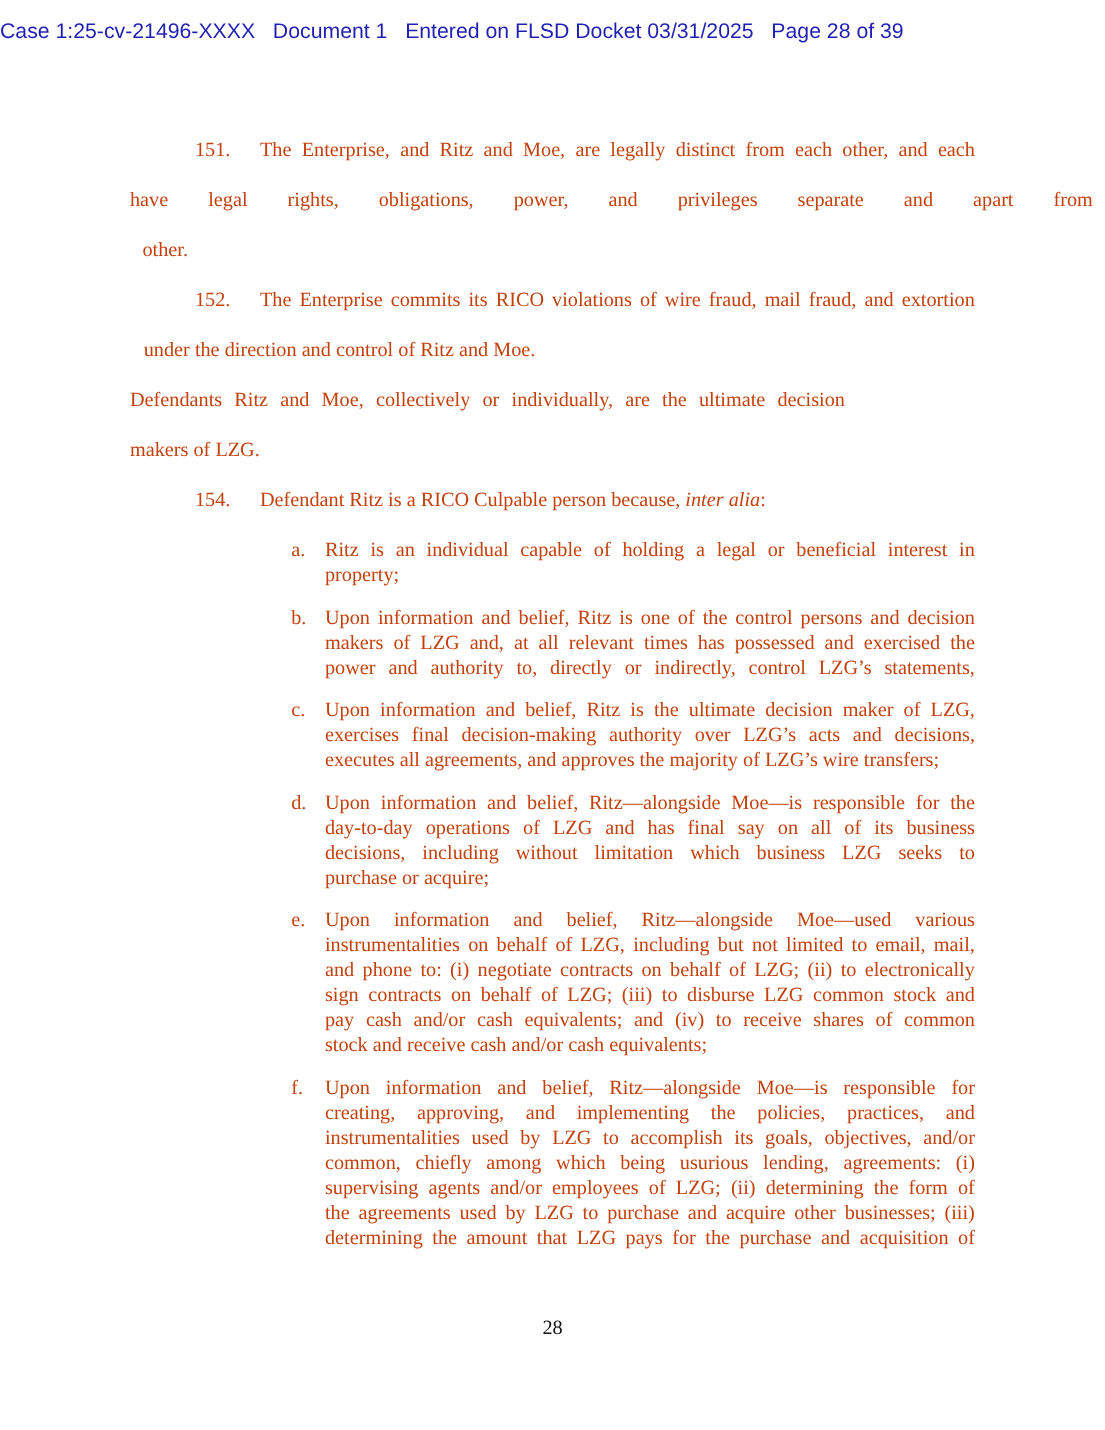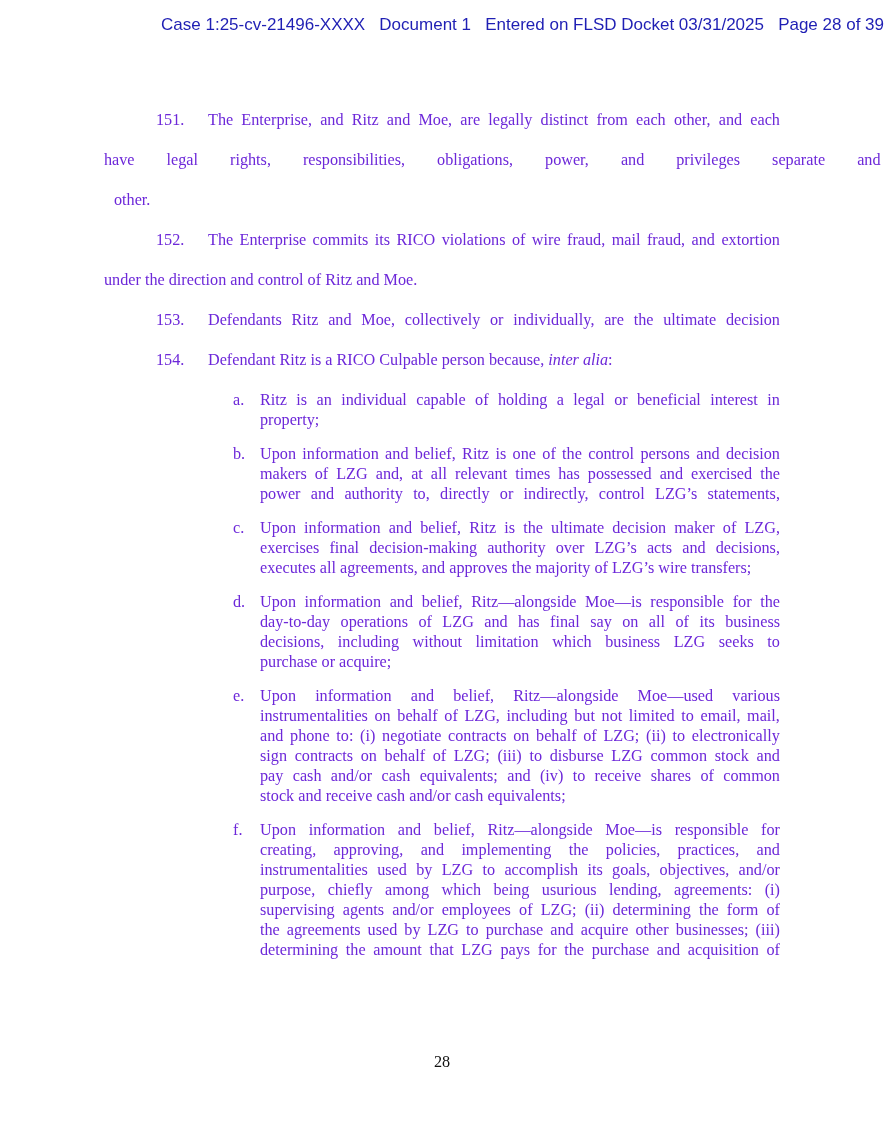--- a/index.html
+++ b/index.html
@@ -1,26 +1,26 @@
 <!DOCTYPE html>
 <html><head>
 <meta charset="utf-8">
 <style>
   html, body { margin: 0; padding: 0; background: #ffffff; }
   body { width: 884px; height: 1144px; position: relative; overflow: hidden; }
   .header {
     position: absolute; top: 15px; left: 0; width: 884px;
-    text-align: right;
+    text-align: left;
     font-family: "Liberation Sans", sans-serif;
     font-size: 17px; color: #1f1fb4;
     white-space: pre;
   }
   .page {
     position: absolute; left: 104px; top: 100px; width: 676px;
-    font-family: "Liberation Serif", serif; font-size: 16.2px; color: #6d28d9;
+    font-family: "Liberation Serif", serif; font-size: 16.2px; color: #c2410c;
   }
   .para {
     line-height: 40px; text-align: justify; margin: 0;
   }
   .para .num { display: inline-block; width: 104px; padding-left: 52px; box-sizing: border-box; }
   .sublist { margin-top: 10px; }
   .subitem {
     position: relative; padding-left: 156px; margin-bottom: 14px;
     line-height: 20px;
   }
@@ -60,21 +60,20 @@
             <span>from</span>
             <span>each</span>
             <span>other,</span>
             <span>and</span>
             <span>each</span>
           </span></div>
         <div class="para" style="height: 40px; white-space: nowrap;"><span style="display: inline-flex; justify-content: space-between; width: 676px; gap: 32px;">
             <span>have</span>
             <span>legal</span>
             <span>rights,</span>
-            <span>responsibilities,</span>
             <span>obligations,</span>
             <span>power,</span>
             <span>and</span>
             <span>privileges</span>
             <span>separate</span>
             <span>and</span>
             <span>apart</span>
             <span>from</span>
             <span>each</span>
           </span></div>
@@ -89,36 +88,37 @@
             <span>RICO</span>
             <span>violations</span>
             <span>of</span>
             <span>wire</span>
             <span>fraud,</span>
             <span>mail</span>
             <span>fraud,</span>
             <span>and</span>
             <span>extortion</span>
           </span></div>
-        <div class="para" style="height: 40px; white-space: nowrap;"><span>under the direction and control of Ritz and Moe.</span></div>
+        <div class="para" style="height: 40px; white-space: nowrap; margin-left: 11px;"><span>under the direction and control of Ritz and Moe.</span></div>
       </div>
       <div>
-        <div class="para" style="height: 40px; white-space: nowrap;"><span class="num">153.</span><span style="display: inline-flex; justify-content: space-between; width: 572px;">
+        <div class="para" style="height: 40px; white-space: nowrap;"><span style="display: inline-flex; justify-content: space-between; width: 572px;">
             <span>Defendants</span>
             <span>Ritz</span>
             <span>and</span>
             <span>Moe,</span>
             <span>collectively</span>
             <span>or</span>
             <span>individually,</span>
             <span>are</span>
             <span>the</span>
             <span>ultimate</span>
             <span>decision</span>
           </span></div>
+        <div class="para" style="height: 40px; white-space: nowrap;"><span>makers of LZG.</span></div>
       </div>
       <div>
         <div class="para" style="height: 40px;"><span class="num">154.</span><span>Defendant Ritz is a RICO Culpable person because, </span><i>inter alia</i><span>:</span></div>
       </div>
     </div>
   <div id="subs" class="sublist">
       <div class="subitem">
         <span class="letter">a.</span>
         <div class="line">
           <span class="words">
@@ -394,21 +394,21 @@
             <span>to</span>
             <span>accomplish</span>
             <span>its</span>
             <span>goals,</span>
             <span>objectives,</span>
             <span>and/or</span>
           </span>
         </div>
         <div class="line">
           <span class="words">
-            <span>purpose,</span>
+            <span>common,</span>
             <span>chiefly</span>
             <span>among</span>
             <span>which</span>
             <span>being</span>
             <span>usurious</span>
             <span>lending,</span>
             <span>agreements:</span>
             <span>(i)</span>
           </span>
         </div>

